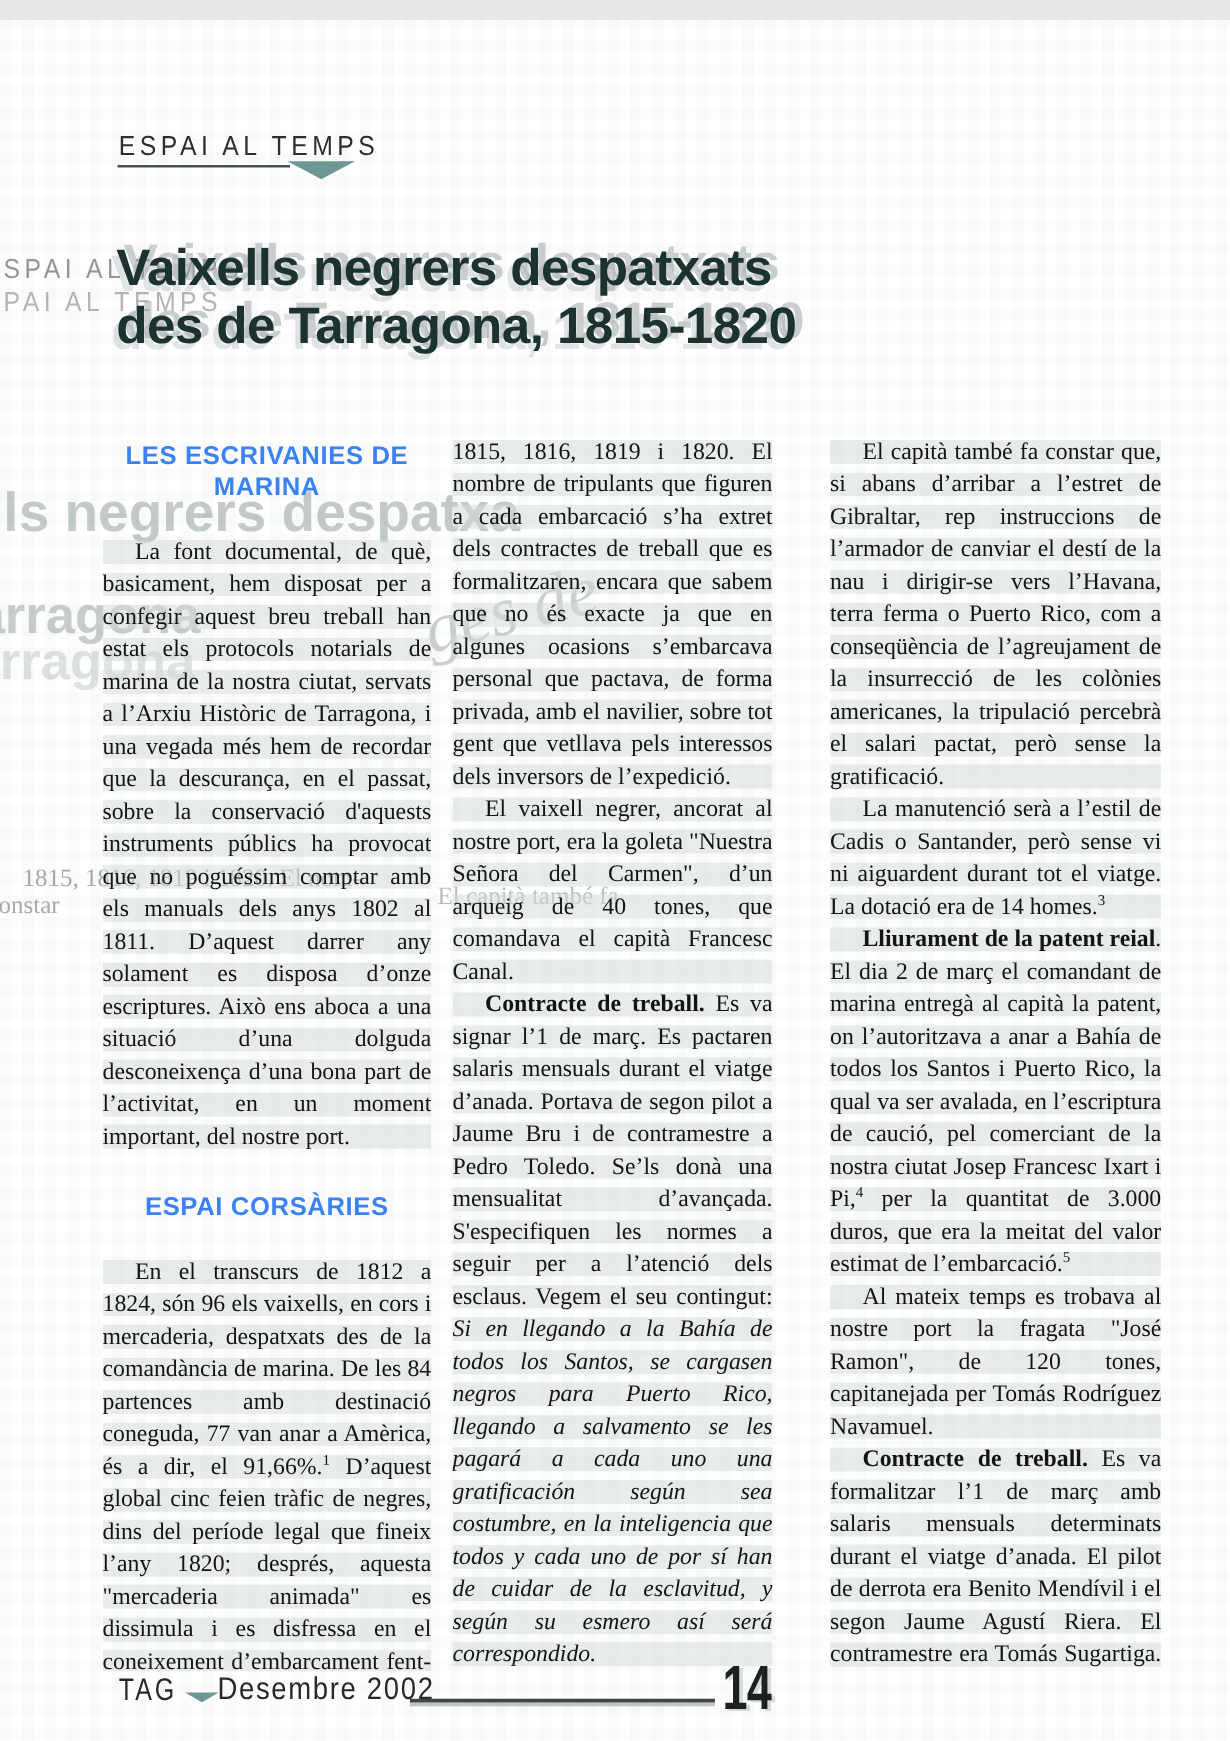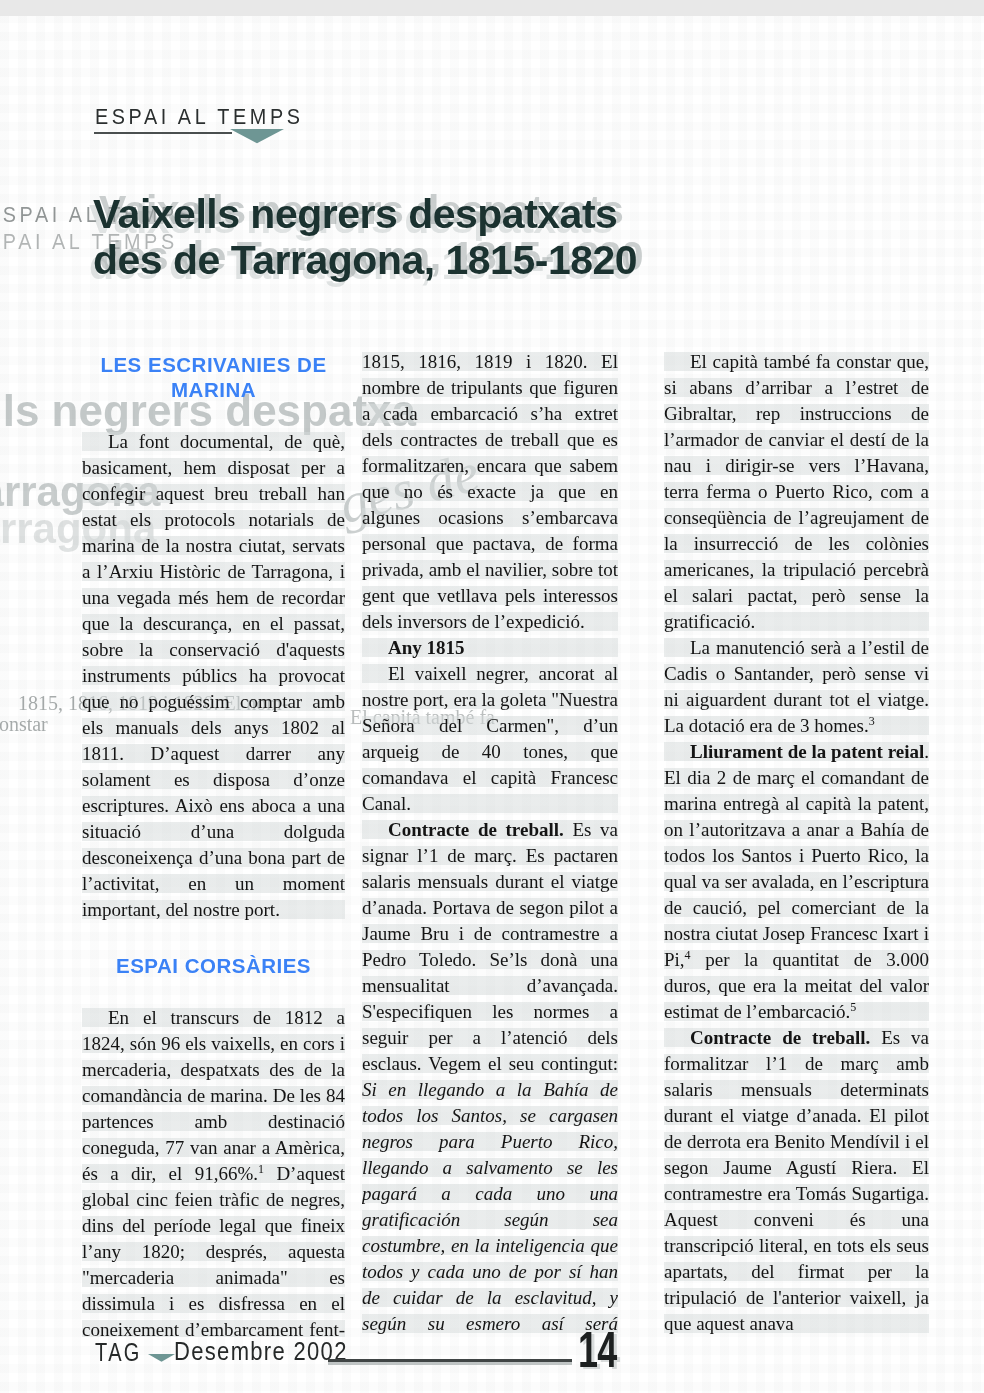--- a/index.html
+++ b/index.html
@@ -131,29 +131,29 @@
   <div class="col col-1">
     <h3 class="col-heading first">LES ESCRIVANIES DE MARINA</h3>
     <p class="para ind"><span>La font documental, de què, basicament, hem disposat per a confegir aquest breu treball han estat els protocols notarials de marina de la nostra ciutat, servats a l’Arxiu Històric de Tarragona, i una vegada més hem de recordar que la descurança, en el passat, sobre la conservació d'aquests instruments públics ha provocat que no poguéssim comptar amb els manuals dels anys 1802 al 1811. D’aquest darrer any solament es disposa d’onze escriptures. Això ens aboca a una situació d’una dolguda desconeixença d’una bona part de l’activitat, en un moment important, del nostre port.</span></p>
     <h3 class="col-heading">ESPAI CORSÀRIES</h3>
     <p class="para ind"><span>En el transcurs de 1812 a 1824, són 96 els vaixells, en cors i mercaderia, despatxats des de la comandància de marina. De les 84 partences amb destinació coneguda, 77 van anar a Amèrica, és a dir, el 91,66%.</span><sup>1</sup><span> D’aquest global cinc feien tràfic de negres, dins del període legal que fineix l’any 1820; després, aquesta "mercaderia animada" es dissimula i es disfressa en el coneixement d’embarcament fent-hi constar un altre tipus de càrrega.</span></p>
 
   </div>
 
   <div class="col col-2">
     <p class="para"><span>1815, 1816, 1819 i 1820. El nombre de tripulants que figuren a cada embarcació s’ha extret dels contractes de treball que es formalitzaren, encara que sabem que no és exacte ja que en algunes ocasions s’embarcava personal que pactava, de forma privada, amb el navilier, sobre tot gent que vetllava pels interessos dels inversors de l’expedició.</span></p>
-    <p class="para ind"><b>Any 1815</b></p>
     <p class="para ind"><span>El vaixell negrer, ancorat al nostre port, era la goleta "Nuestra Señora del Carmen", d’un arqueig de 40 tones, que comandava el capità Francesc Canal.</span></p>
     <p class="para ind"><b>Contracte de treball.</b><span> Es va signar l’1 de març. Es pactaren salaris mensuals durant el viatge d’anada. Portava de segon pilot a Jaume Bru i de contramestre a Pedro Toledo. Se’ls donà una mensualitat d’avançada. S'especifiquen les normes a seguir per a l’atenció dels esclaus. Vegem el seu contingut: </span><i>Si en llegando a la Bahía de todos los Santos, se cargasen negros para Puerto Rico, llegando a salvamento se les pagará a cada uno una gratificación según sea costumbre, en la inteligencia que todos y cada uno de por sí han de cuidar de la esclavitud, y según su esmero así será correspondido.</i></p>
   </div>
 
   <div class="col col-3">
     <p class="para ind"><span>El capità també fa constar que, si abans d’arribar a l’estret de Gibraltar, rep instruccions de l’armador de canviar el destí de la nau i dirigir-se vers l’Havana, terra ferma o Puerto Rico, com a conseqüència de l’agreujament de la insurrecció de les colònies americanes, la tripulació percebrà el salari pactat, però sense la gratificació.</span></p>
-    <p class="para ind"><span>La manutenció serà a l’estil de Cadis o Santander, però sense vi ni aiguardent durant tot el viatge. La dotació era de 3 homes.</span><sup>3</sup></p>
+    <p class="para ind"><span>La manutenció serà a l’estil de Cadis o Santander, però sense vi ni aiguardent durant tot el viatge. La dotació era de 14 homes.</span><sup>3</sup></p>
     <p class="para ind"><b>Lliurament de la patent reial</b><span>. El dia 2 de març el comandant de marina entregà al capità la patent, on l’autoritzava a anar a Bahía de todos los Santos i Puerto Rico, la qual va ser avalada, en l’escriptura de caució, pel comerciant de la nostra ciutat Josep Francesc Ixart i Pi,</span><sup>4</sup><span> per la quantitat de 3.000 duros, que era la meitat del valor estimat de l’embarcació.</span><sup>5</sup></p>
+    <p class="para ind"><span>Al mateix temps es trobava al nostre port la fragata "José Ramon", de 120 tones, capitanejada per Tomás Rodríguez Navamuel.</span></p>
     <p class="para ind"><b>Contracte de treball.</b><span> Es va formalitzar l’1 de març amb salaris mensuals determinats durant el viatge d’anada. El pilot de derrota era Benito Mendívil i el segon Jaume Agustí Riera. El contramestre era Tomás Sugartiga. Aquest conveni és una transcripció literal, en tots els seus apartats, del firmat per la tripulació de l'anterior vaixell, ja que aquest anava</span></p>
   </div>
 
   <div class="footer-tag">TAG</div>
   <div class="tri-down tri-footer"></div>
   <div class="footer-date">Desembre 2002</div>
   <div class="footer-rule"></div>
   <div class="footer-page">14</div>
 
 </div>

